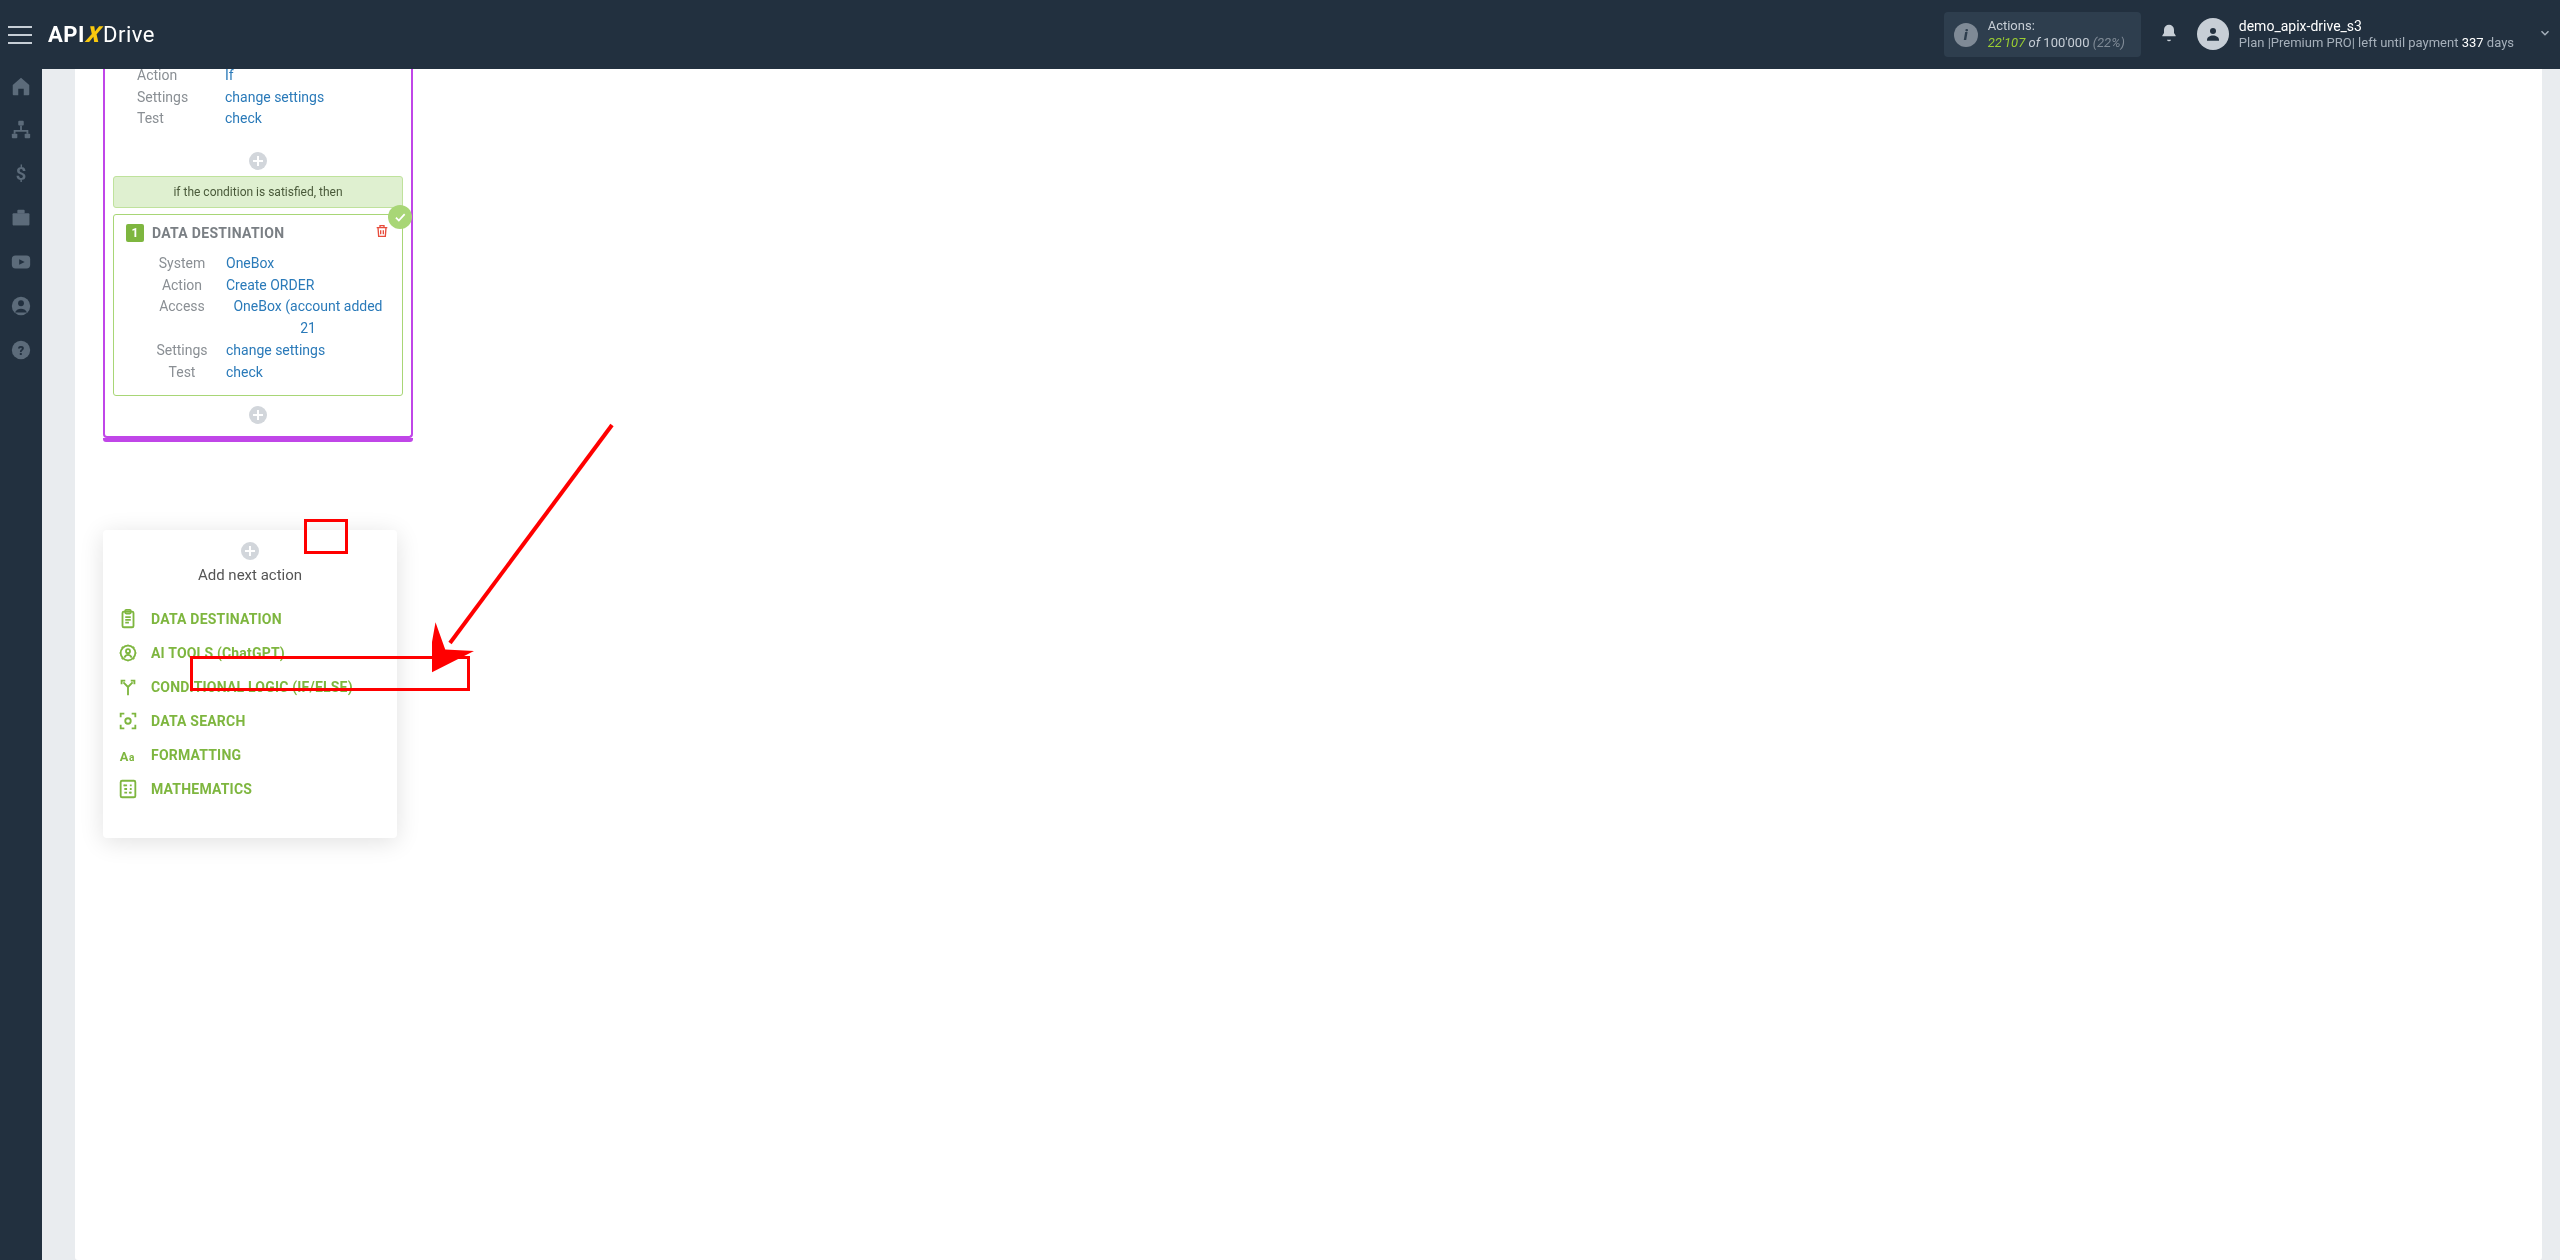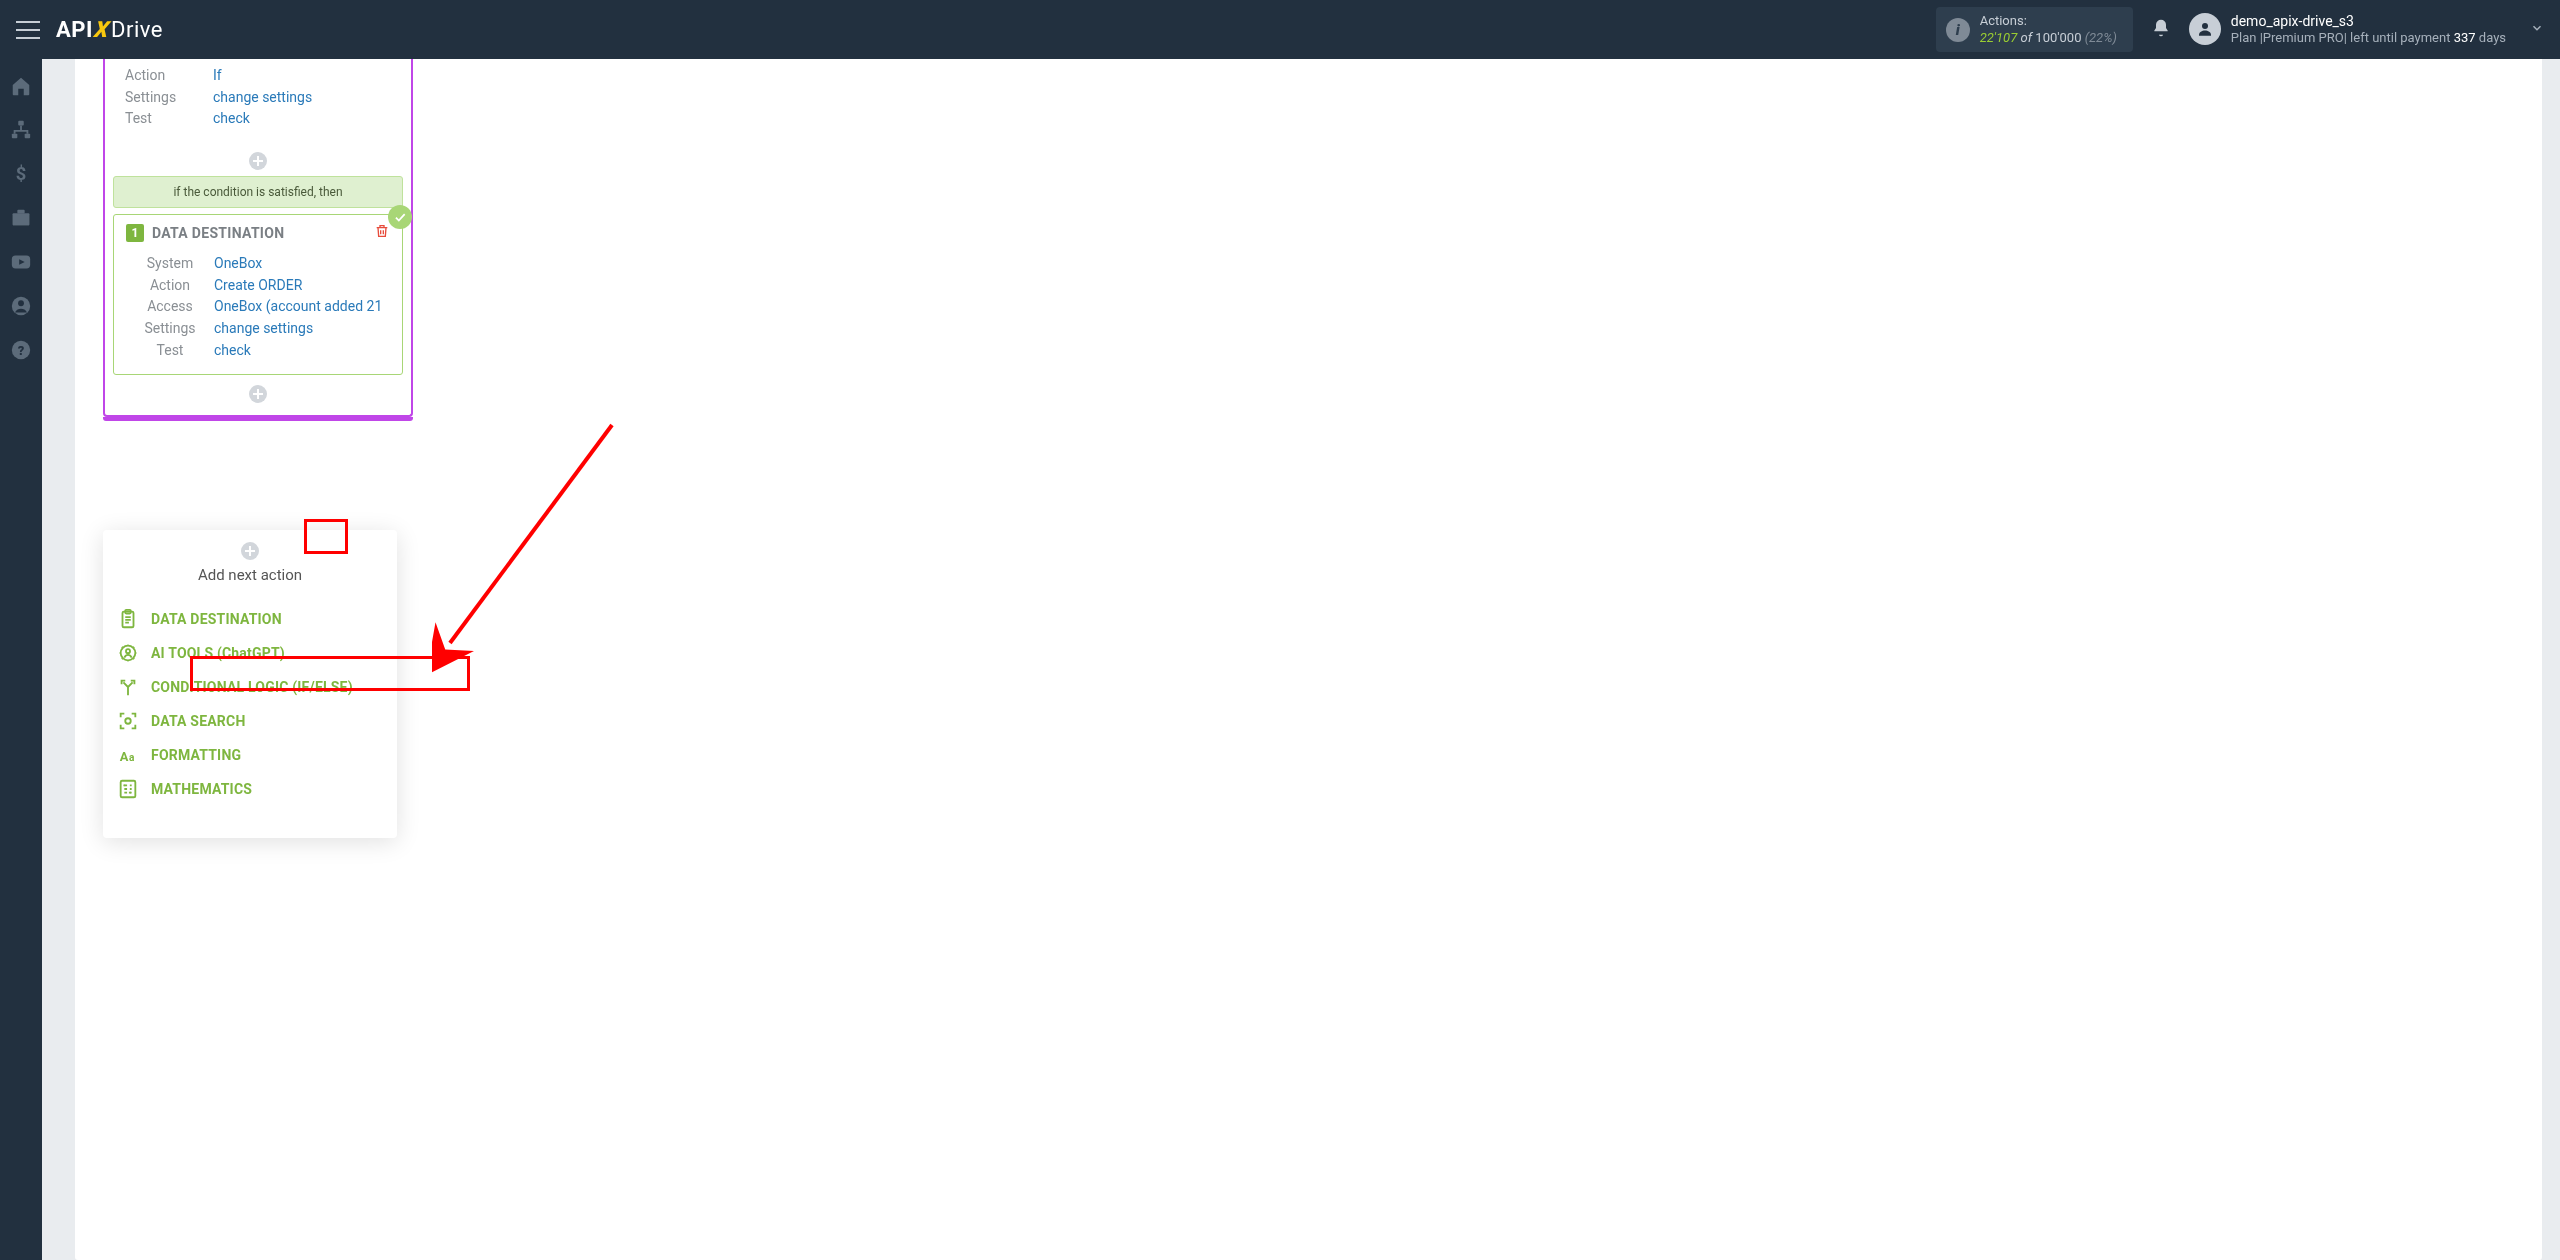--- a/index.html
+++ b/index.html
@@ -1,22 +1,22 @@
 <!DOCTYPE html>
 <html><head>
 <meta charset="utf-8">
 <style>
   * { box-sizing: border-box; margin: 0; padding: 0; }
   html, body { height: 100%; width: 100%; font-family: -apple-system, BlinkMacSystemFont, "Segoe UI", Roboto, "Helvetica Neue", Arial, sans-serif; background: #e9ecef; overflow: hidden; }
   
   
   .topbar {
     position: fixed; top: 0; left: 0; right: 0;
-    height: 59px; background: #22303f;
-    display: flex; align-items: center; padding: 0 16px;
+    height: 69px; background: #22303f;
+    display: flex; align-items: center; padding: 0 8px;
     z-index: 100;
   }
   .hamburger { width: 24px; height: 18px; cursor: pointer; margin-right: 16px; display:flex; flex-direction:column; justify-content:space-between;}
   .hamburger span { display:block; height:2px; background:#c7ced6; }
   .logo { display:flex; align-items:center; font-weight:700; font-size:22px; color:#fff; letter-spacing:0.5px;}
   .logo .x { color:#f9c80e; font-style:italic; font-weight:900; padding:0 2px; transform: skewX(-10deg);}
   .logo-api { font-weight:700; }
   .logo-drive { font-weight:400; }
   .topbar-right { margin-left:auto; display:flex; align-items:center; gap:18px; }
   .actions-box { background:#2e3e4e; border-radius:4px; padding:6px 16px 6px 10px; display:flex; align-items:center; gap:10px; }
@@ -67,21 +67,21 @@
   }
   .purple-box::after {
     content:""; position:absolute; left:-2px; right:-2px; bottom:-6px; height:4px; background:#c046e8; border-radius:0 0 3px 3px;
   }
 
   .inner-card {
     background:#fff; border-radius:3px; padding:10px 12px 12px 12px; margin-top:0; position:relative;
   }
   .info-grid { display:block; width:100%; }
   .info-row { display:flex; align-items:baseline; line-height:1.55; font-size:14px; }
-  .info-row .k { color:#8a8f94; width:88px; flex-shrink:0;}
+  .info-row .k { color:#8a8f94; width:88px; flex-shrink:0;margin-left:12px;}
   .info-row .v { color:#2a7ab9; }
   .info-row .v.link { cursor:pointer; }
 
   .add-circle { width:18px;height:18px;border-radius:50%;background:#d2d6db;display:flex;align-items:center;justify-content:center;margin:10px auto 0;cursor:pointer;}
   .add-circle svg { width:10px;height:10px;fill:#fff;}
 
   .cond-banner {
     background:#dff0d0; border:1px solid #bfe29c; border-radius:3px;
     text-align:center; padding:8px; color:#4a5a3a; font-size:12px; margin-top:6px;
   }

